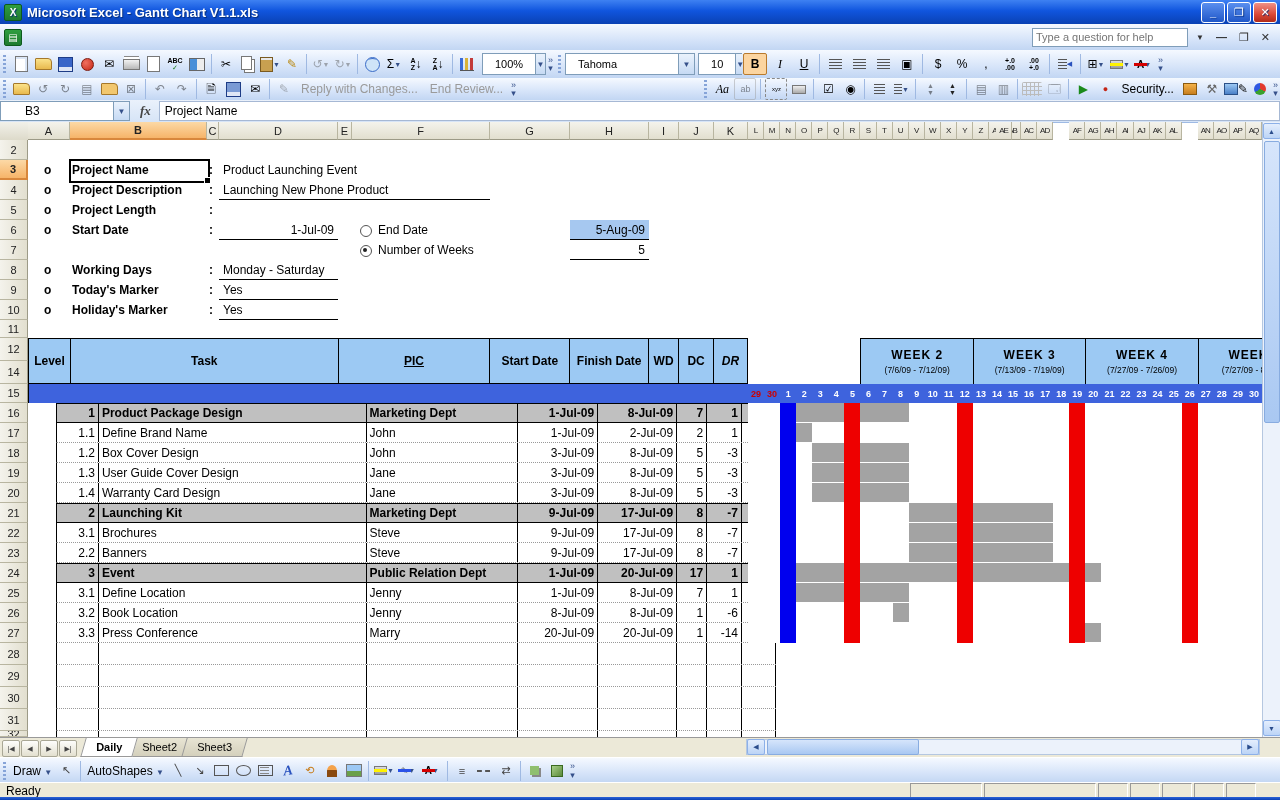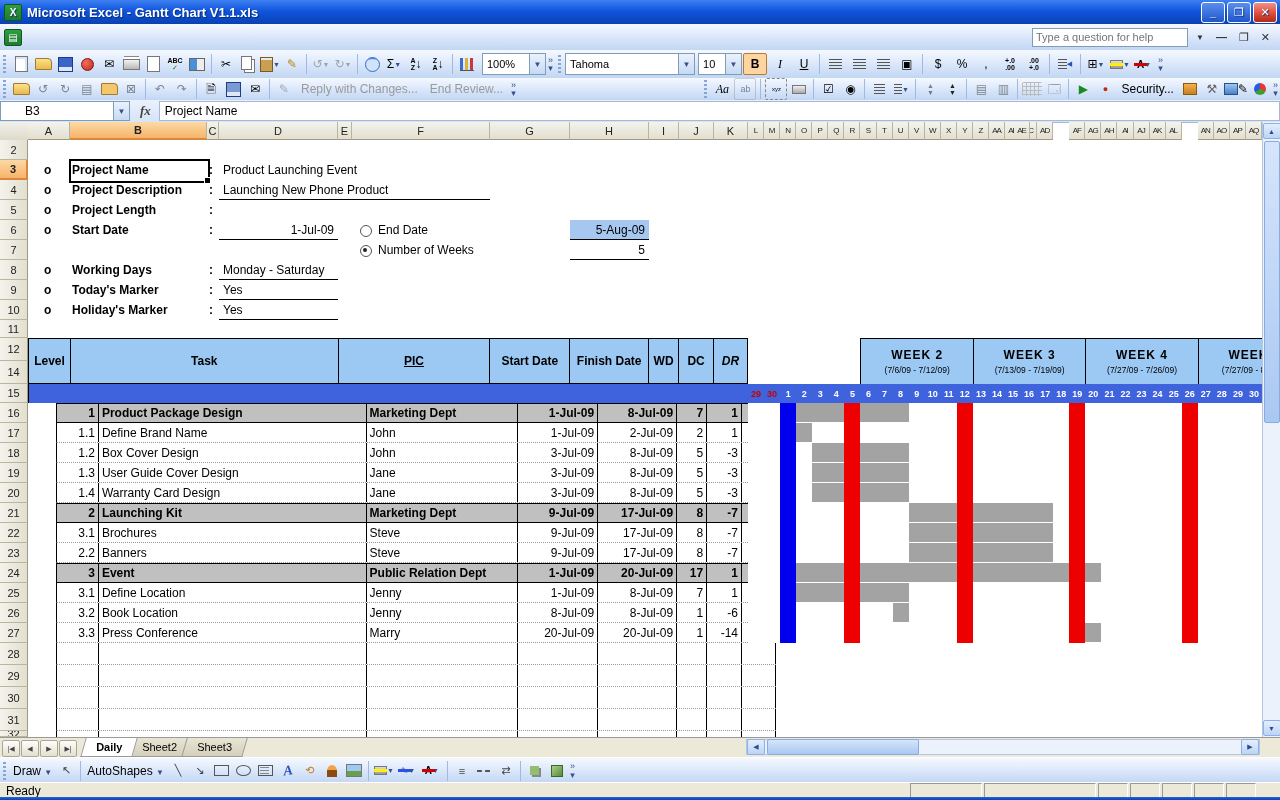--- a/index.html
+++ b/index.html
@@ -39,21 +39,21 @@
   .ic-perm{width:11px;height:11px;background:radial-gradient(circle at 35% 35%,#F07060,#C42616);border-radius:50%;border:1px solid #7E1A0E;}
   .ic-print{width:15px;height:9px;background:linear-gradient(#F2F2F2,#B8B8B8);border:1px solid #777;box-shadow:0 -3px 0 -1px #fff,0 -4px 0 -1px #888;}
   .ic-book{width:14px;height:11px;background:linear-gradient(90deg,#4A90D8 50%,#EDEDED 50%);border:1px solid #666;}
   .ic-paste{width:11px;height:13px;background:#C8A050;border:1px solid #7A5A20;box-shadow:inset 0 2px 0 #e8e8e8;}
   .ic-copy{width:9px;height:12px;background:#fff;border:1px solid #777;box-shadow:3px 3px 0 -1px #fff,3px 3px 0 0 #777;margin:0 4px 2px 0;}
   .ic-globe{width:13px;height:13px;border-radius:50%;border:1px solid #3A6CC8;background:
             linear-gradient(#CFE4F8 0 0) ,radial-gradient(circle,#E8F2FC 40%,#A8CCF0 41%);box-shadow:inset 0 6px 0 -5px #3A6CC8;}
   .ic-chart{width:14px;height:12px;border-bottom:1px solid #555;background:
             linear-gradient(90deg,#3a6cd8 0 3px,transparent 3px 5px,#d8b23a 5px 8px,transparent 8px 10px,#c23a3a 10px 13px,transparent 13px);}
   .combo{display:flex;align-items:center;background:#fff;border:1px solid #7F9DB9;height:20px;font-size:11px;}
-  .combo .val{padding:0 4px;flex:1;}
+  .combo .val{padding:0 12px;flex:1;}
   .combo .dd{width:15px;height:100%;background:linear-gradient(#EAF2FC,#C6DAF4);border-left:1px solid #7F9DB9;
              display:flex;align-items:center;justify-content:center;font-size:8px;color:#35508A;}
   .stack{display:inline-flex;flex-direction:column;align-items:center;line-height:1;font-size:7px;font-weight:bold;}
   .fmt-btn{min-width:22px;height:20px;display:inline-flex;align-items:center;justify-content:center;margin:0 1px;border-radius:2px;}
   .fmt-btn.active{background:#FCD5A0;border:1px solid #B87A2E;}
   .lines{width:13px;height:10px;background:repeating-linear-gradient(#555 0 1px,transparent 1px 3px);}
   .clr{display:inline-flex;flex-direction:column;align-items:center;justify-content:center;gap:1px;}
   .clr .bar{width:13px;height:3px;}
   .more{display:inline-flex;flex-direction:column;align-items:center;color:#35508A;font-size:9px;line-height:.9;margin:0 2px;}
 
@@ -420,21 +420,21 @@
       <div class="chdr narrow abs" style="left: 892.562px; width: 16.0625px;">U</div>
       <div class="chdr narrow abs" style="left: 908.625px; width: 16.0625px;">V</div>
       <div class="chdr narrow abs" style="left: 924.688px; width: 16.0625px;">W</div>
       <div class="chdr narrow abs" style="left: 940.75px; width: 16.0625px;">X</div>
       <div class="chdr narrow abs" style="left: 956.812px; width: 16.0625px;">Y</div>
       <div class="chdr narrow abs" style="left: 972.875px; width: 16.0625px;">Z</div>
       <div class="chdr narrow abs" style="left: 988.938px; width: 16.0625px;">AA</div>
       <div class="chdr narrow abs" style="left: 1005px; width: 16.0625px;">AB</div>
       <div class="chdr narrow abs" style="left: 1021.06px; width: 16.0625px;">AC</div>
       <div class="chdr narrow abs" style="left: 1037.12px; width: 16.0625px;">AD</div>
-      <div class="chdr narrow abs" style="left: 996px; width: 16.0625px; margin-left: 18px;">AE</div>
+      <div class="chdr narrow abs" style="left: 996px; width: 16.0625px;">AE</div>
       <div class="chdr narrow abs" style="left: 1069.25px; width: 16.0625px;">AF</div>
       <div class="chdr narrow abs" style="left: 1085.31px; width: 16.0625px;">AG</div>
       <div class="chdr narrow abs" style="left: 1101.38px; width: 16.0625px;">AH</div>
       <div class="chdr narrow abs" style="left: 1117.44px; width: 16.0625px;">AI</div>
       <div class="chdr narrow abs" style="left: 1133.5px; width: 16.0625px;">AJ</div>
       <div class="chdr narrow abs" style="left: 1149.56px; width: 16.0625px;">AK</div>
       <div class="chdr narrow abs" style="left: 1165.62px; width: 16.0625px;">AL</div>
       <div class="chdr narrow abs" style="left: 1157px; width: 16.0625px; margin-top: 26px;">AM</div>
       <div class="chdr narrow abs" style="left: 1197.75px; width: 16.0625px;">AN</div>
       <div class="chdr narrow abs" style="left: 1213.81px; width: 16.0625px;">AO</div>

